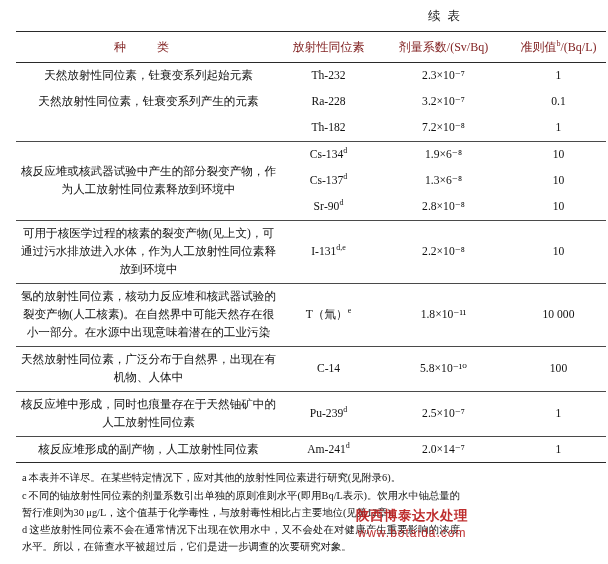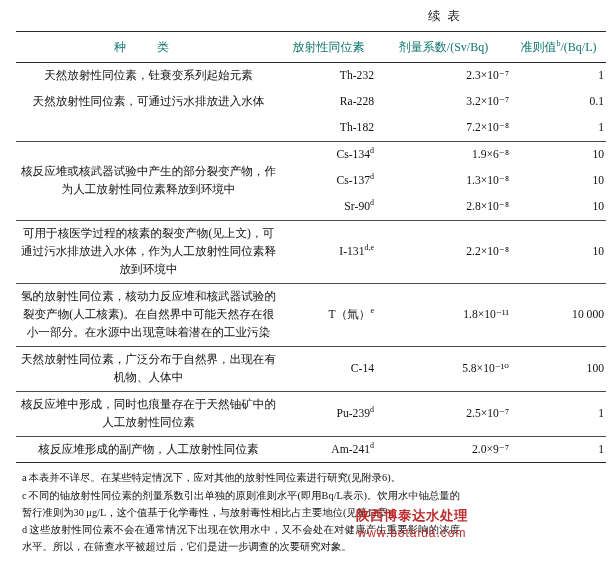--- a/index.html
+++ b/index.html
@@ -34,21 +34,21 @@
     width: 100%;
     border-collapse: collapse;
     table-layout: fixed;
   }
   table.main thead th {
     font-weight: normal;
     font-size: 12px;
     padding: 7px 2px 6px 2px;
     text-align: center;
     vertical-align: middle;
-    color: #0f766e;
+    color: #7f1d1d;
   }
   .rule-top {
     border-top: 1.6px solid #2a2a2a;
   }
   .rule-mid {
     border-bottom: 0.9px solid #2a2a2a;
   }
   .rule-bot {
     border-bottom: 1.6px solid #2a2a2a;
   }
@@ -58,21 +58,21 @@
     padding: 4px 2px 4px 2px;
     vertical-align: middle;
     color: #111;
   }
   td.c-kind {
     text-align: center;
     padding-left: 4px;
     padding-right: 6px;
   }
   td.c-iso, td.c-coef, td.c-crit {
-    text-align: right;
+    text-align: center;
     white-space: nowrap;
   }
   .grp-sep td {
     border-top: 0.8px solid #4a4a4a;
   }
   .hdr-kind { width: 265px; }
   .hdr-iso  { width: 95px; }
   .hdr-coef { width: 135px; }
   .hdr-crit { width: 95px; }
   .kind-head-spacing {
@@ -145,21 +145,21 @@
     <tbody>
 
       <tr>
         <td class="c-kind">天然放射性同位素，钍衰变系列起始元素</td>
         <td class="c-iso">Th‑232</td>
         <td class="c-coef">2.3×10⁻⁷</td>
         <td class="c-crit">1</td>
       </tr>
 
       <tr>
-        <td class="c-kind">天然放射性同位素，可通过污水排放进入水体</td>
+        <td class="c-kind">天然放射性同位素，钍衰变系列产生的元素</td>
         <td class="c-iso">Ra‑228</td>
         <td class="c-coef">3.2×10⁻⁷</td>
         <td class="c-crit">0.1</td>
       </tr>
 
       <tr>
         <td class="c-kind"></td>
         <td class="c-iso">Th‑182</td>
         <td class="c-coef">7.2×10⁻⁸</td>
         <td class="c-crit">1</td>
@@ -167,21 +167,21 @@
 
       <tr class="grp-sep">
         <td class="c-kind" rowspan="3">核反应堆或核武器试验中产生的部分裂变产物，作为人工放射性同位素释放到环境中</td>
         <td class="c-iso">Cs‑134<sup>d</sup></td>
         <td class="c-coef">1.9×6⁻⁸</td>
         <td class="c-crit">10</td>
       </tr>
 
       <tr>
         <td class="c-iso">Cs‑137<sup>d</sup></td>
-        <td class="c-coef">1.3×10⁻⁸</td>
+        <td class="c-coef">1.3×6⁻⁸</td>
         <td class="c-crit">10</td>
       </tr>
 
       <tr>
         <td class="c-iso">Sr‑90<sup>d</sup></td>
         <td class="c-coef">2.8×10⁻⁸</td>
         <td class="c-crit">10</td>
       </tr>
 
       <tr class="grp-sep">
@@ -208,21 +208,21 @@
       <tr class="grp-sep">
         <td class="c-kind">核反应堆中形成，同时也痕量存在于天然铀矿中的人工放射性同位素</td>
         <td class="c-iso">Pu‑239<sup>d</sup></td>
         <td class="c-coef">2.5×10⁻⁷</td>
         <td class="c-crit">1</td>
       </tr>
 
       <tr class="grp-sep rule-bot">
         <td class="c-kind">核反应堆形成的副产物，人工放射性同位素</td>
         <td class="c-iso">Am‑241<sup>d</sup></td>
-        <td class="c-coef">2.0×9⁻⁷</td>
+        <td class="c-coef">2.0×14⁻⁷</td>
         <td class="c-crit">1</td>
       </tr>
 
     </tbody>
   </table>
 
   <div class="notes">
     <div class="note">
       <span class="lbl">a</span><span>本表并不详尽。在某些特定情况下，应对其他的放射性同位素进行研究(见附录6)。</span>
     </div>

